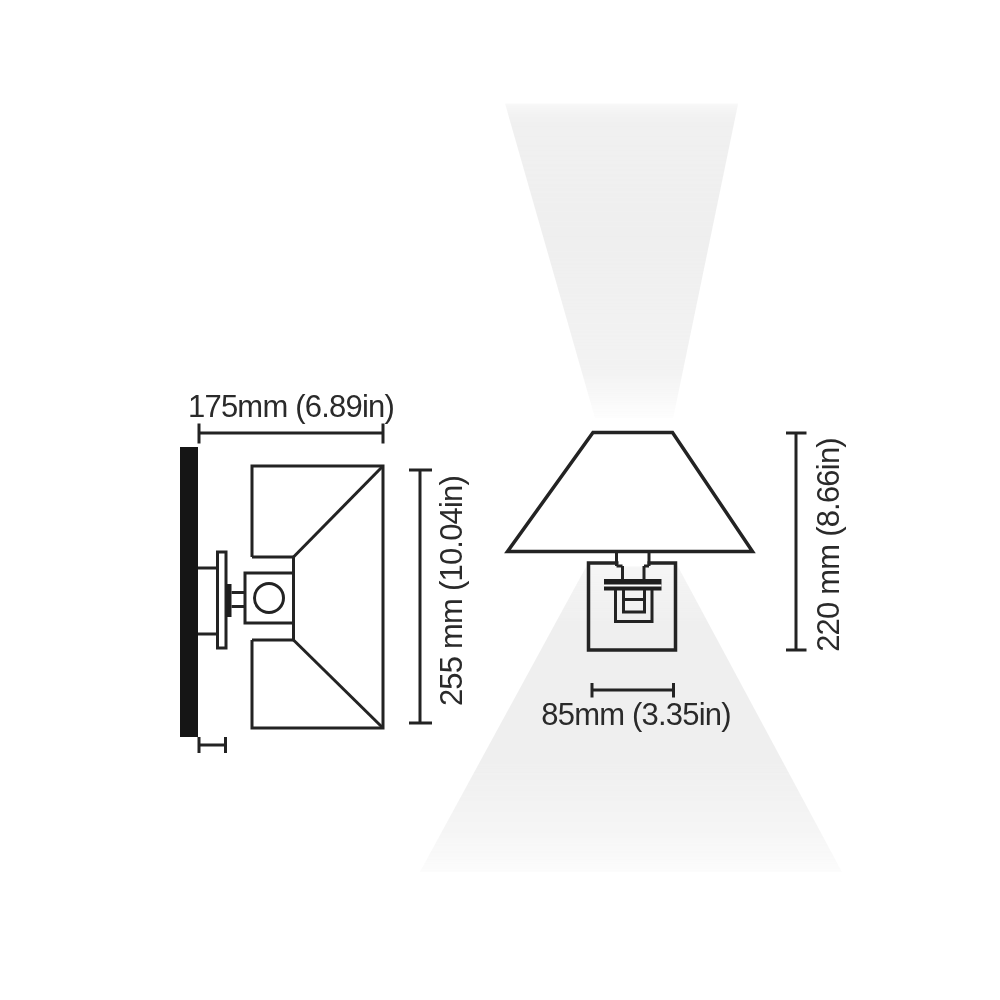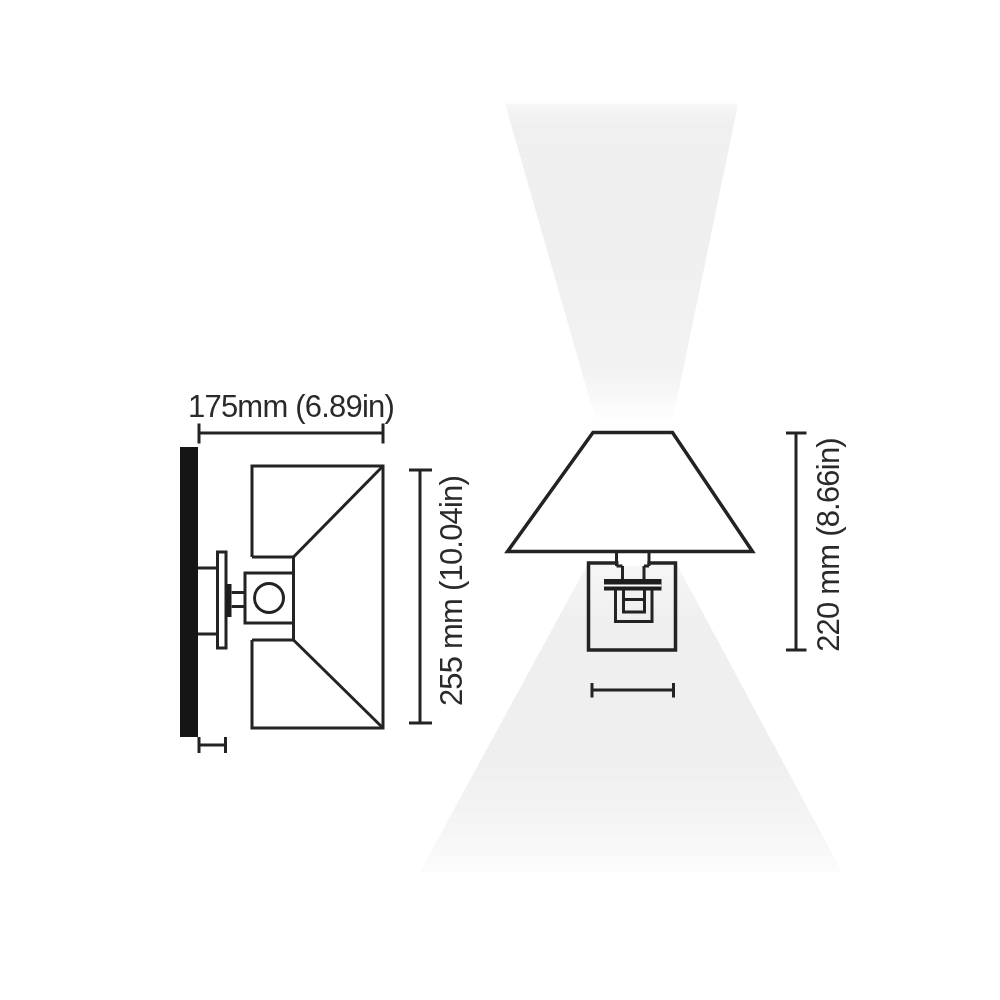--- a/index.html
+++ b/index.html
@@ -118,14 +118,15 @@
         <path d="M592 690 H673.5" class="ln"></path>
         <path d="M592 683 V697.5" class="ln"></path>
         <path d="M673.5 683 V697.5" class="ln"></path>
       </g>
     </g>
   </svg>
 
   <div class="lbl lbl-c" style="left:291px;top:390px;">175mm (6.89in)</div>
   <div class="lbl lbl-rot" style="left:452px;top:591px;">255 mm (10.04in)</div>
   <div class="lbl lbl-rot" style="left:829px;top:545px;">220 mm (8.66in)</div>
+  <div class="lbl lbl-c" style="left:636px;top:698px;">85mm (3.35in)</div>
 
 </div>
 
 </body></html>

